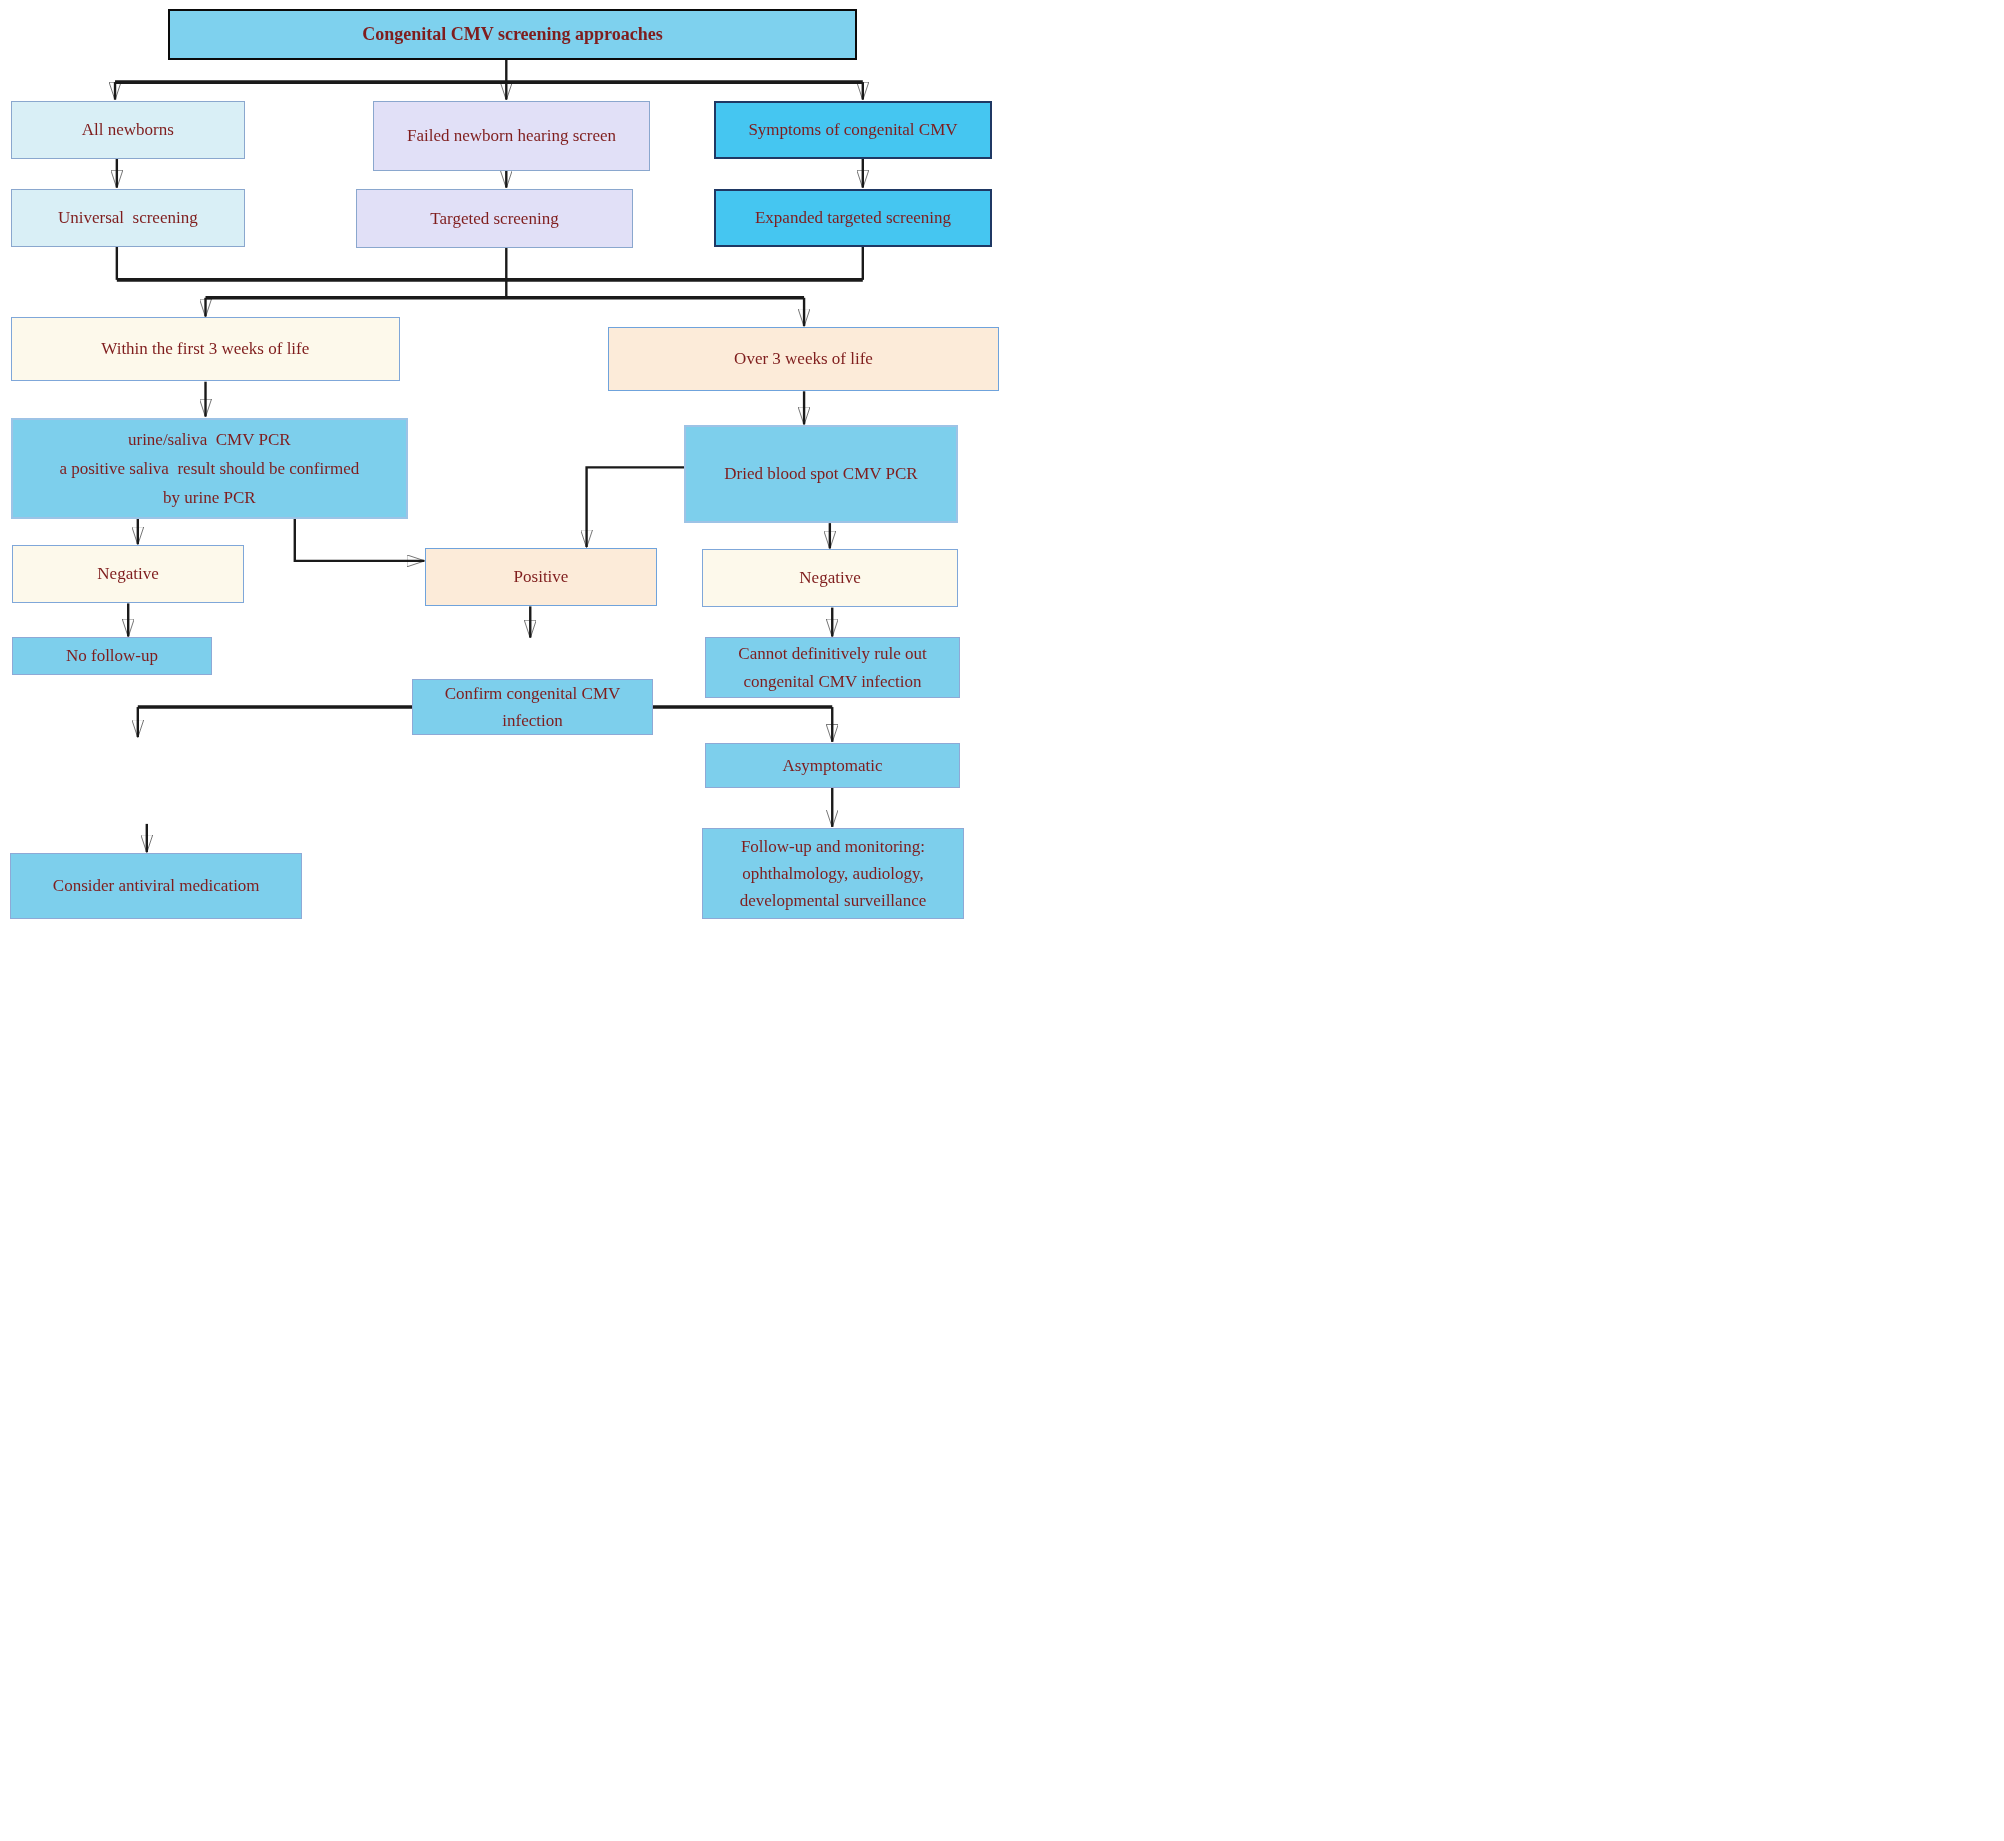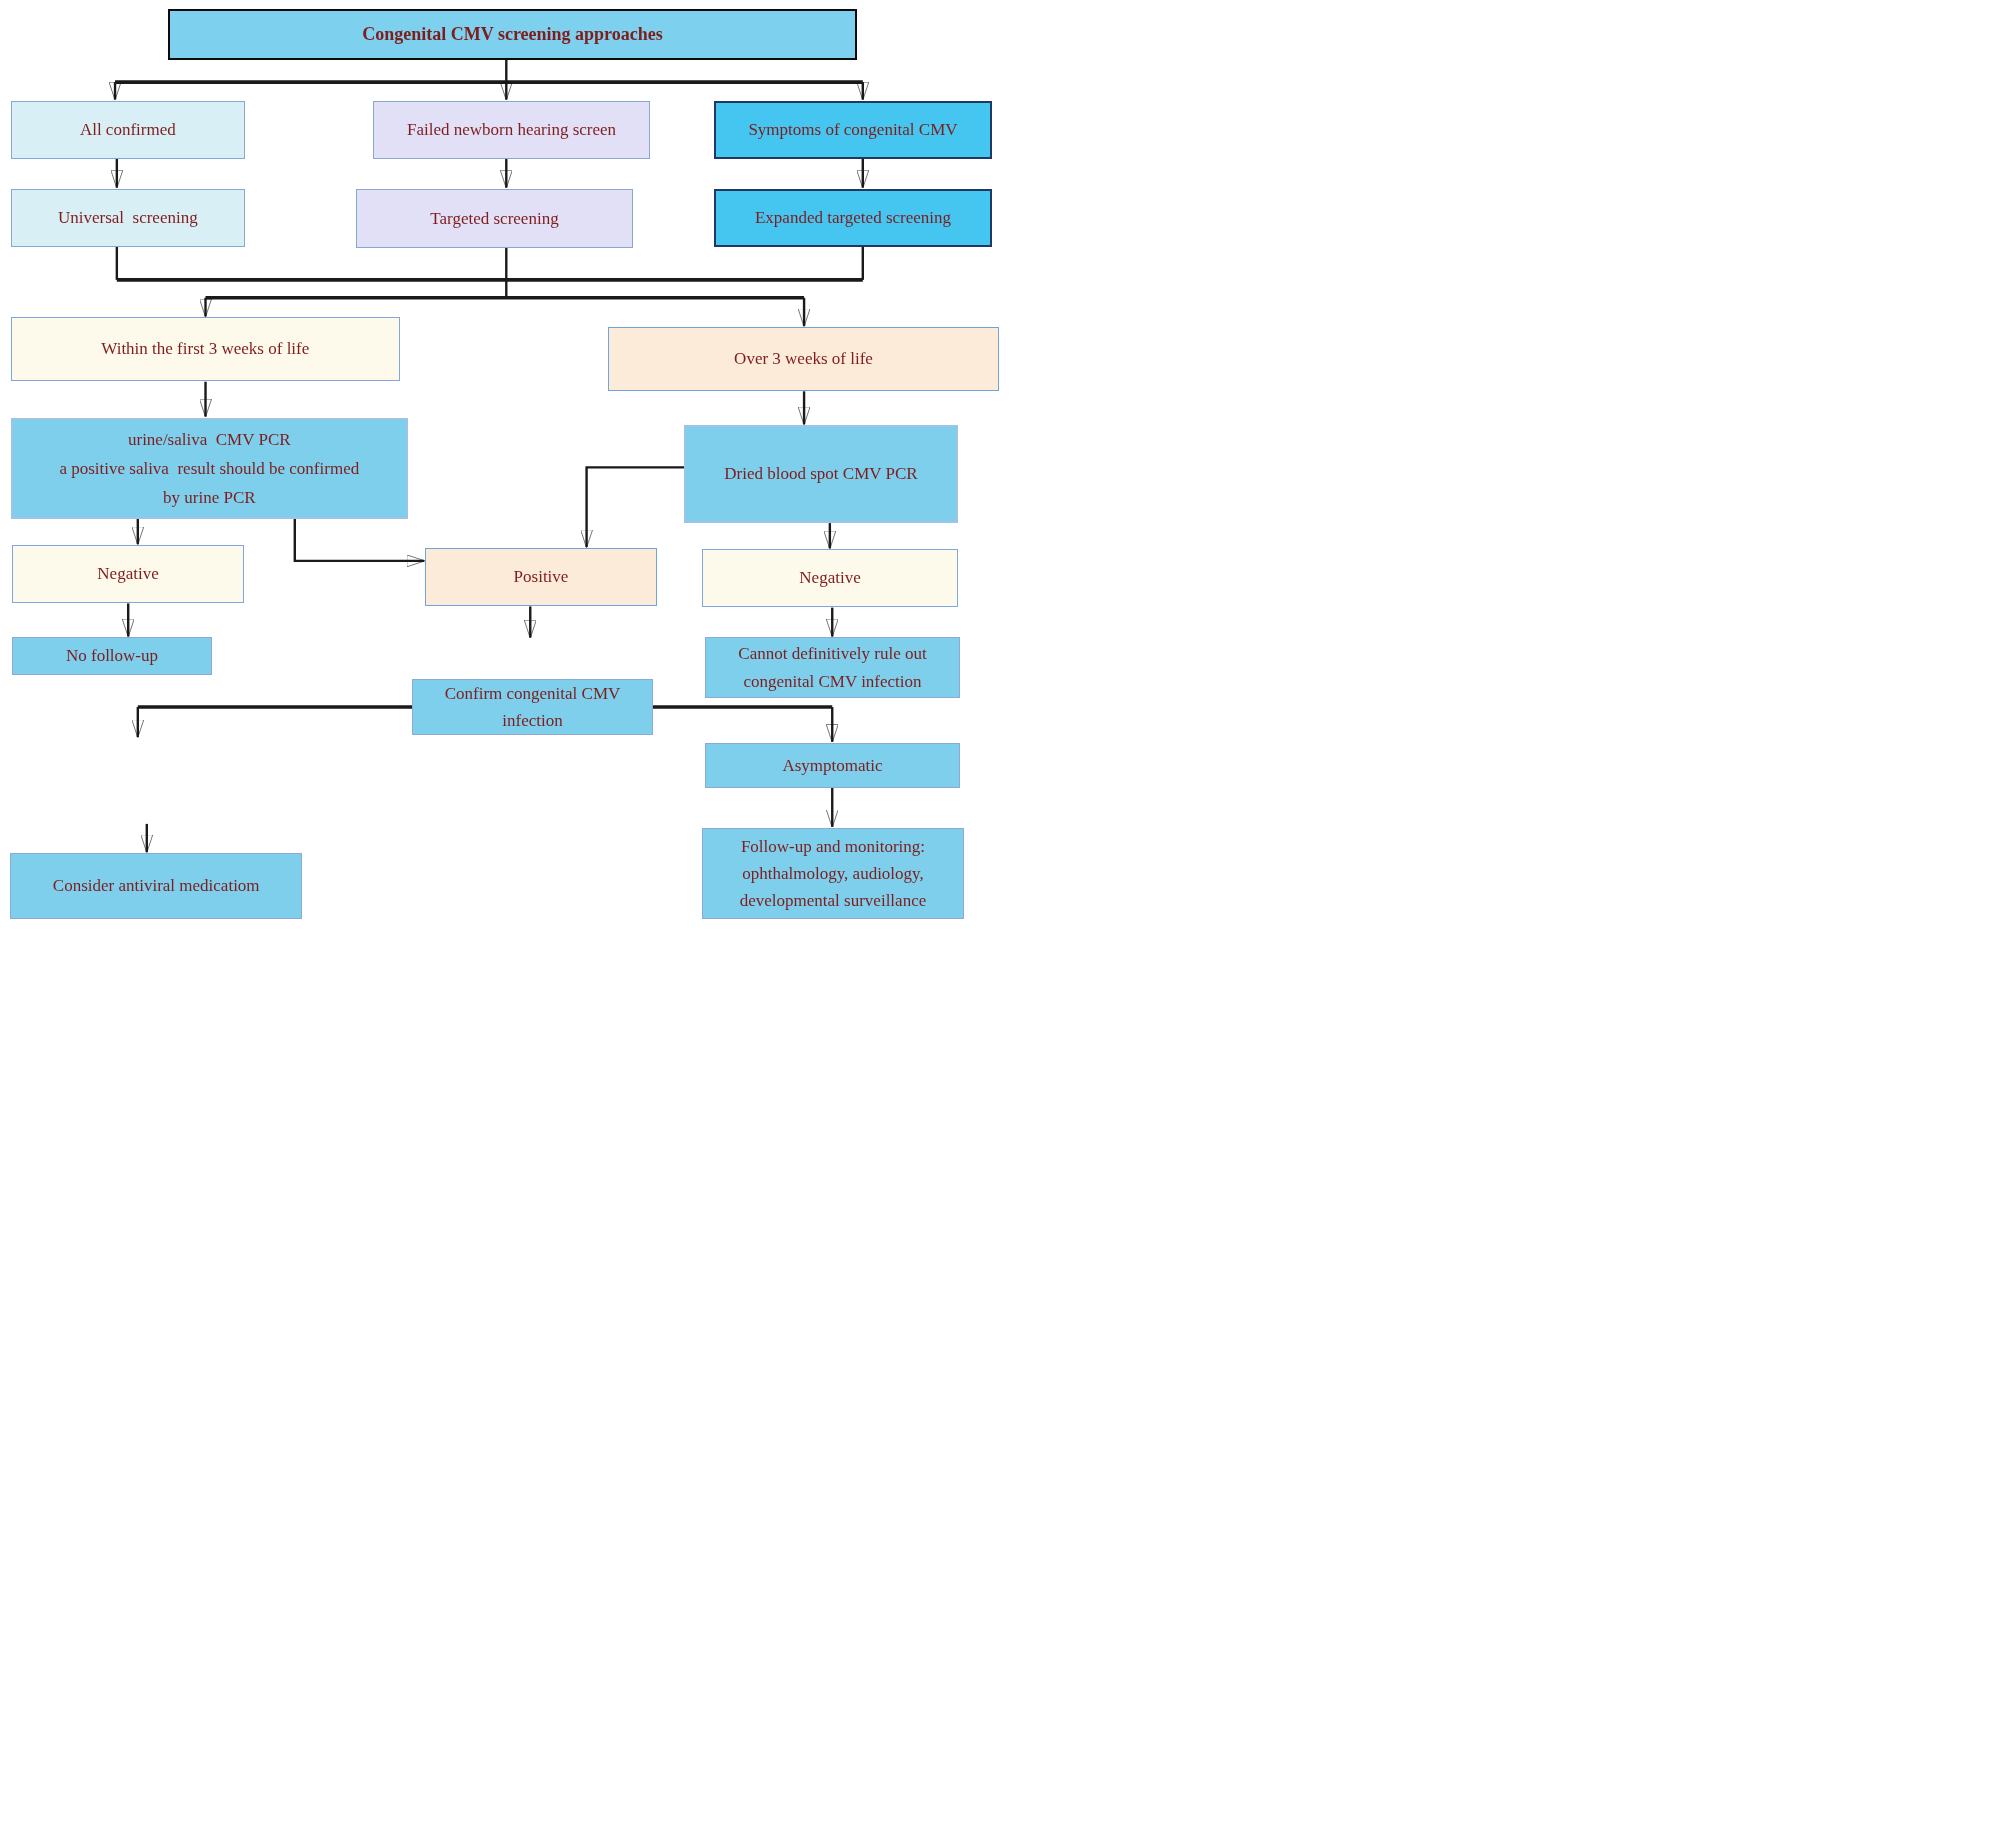--- a/index.html
+++ b/index.html
@@ -102,23 +102,23 @@
       <path class="stem" d="M245,1375 V1422" marker-end="url(#ah)"></path>
       <path class="stem" d="M1389,1315 V1380" marker-end="url(#ah)"></path>
     </g>
   </svg>
 
   <div class="node c-title" style="left:168px;top:9px;width:689px;height:51px;">
     <span class="lbl">Congenital CMV screening approaches</span>
   </div>
 
   <div class="node c-cyanlight" style="left:10.8px;top:101px;width:234px;height:58px;">
-    <span class="lbl">All confirmed</span>
+    <span class="lbl">All newborns</span>
   </div>
-  <div class="node c-lav" style="left:373px;top:101px;width:277px;height:58px;">
+  <div class="node c-lav" style="left:373px;top:101px;width:277px;height:70px;">
     <span class="lbl">Failed newborn hearing screen</span>
   </div>
   <div class="node c-bright" style="left:714px;top:101px;width:278px;height:58px;">
     <span class="lbl">Symptoms of congenital CMV</span>
   </div>
 
   <div class="node c-cyanlight" style="left:10.8px;top:189px;width:234px;height:58px;">
     <span class="lbl">Universal  screening</span>
   </div>
   <div class="node c-lav" style="left:356px;top:189px;width:277px;height:59px;">

